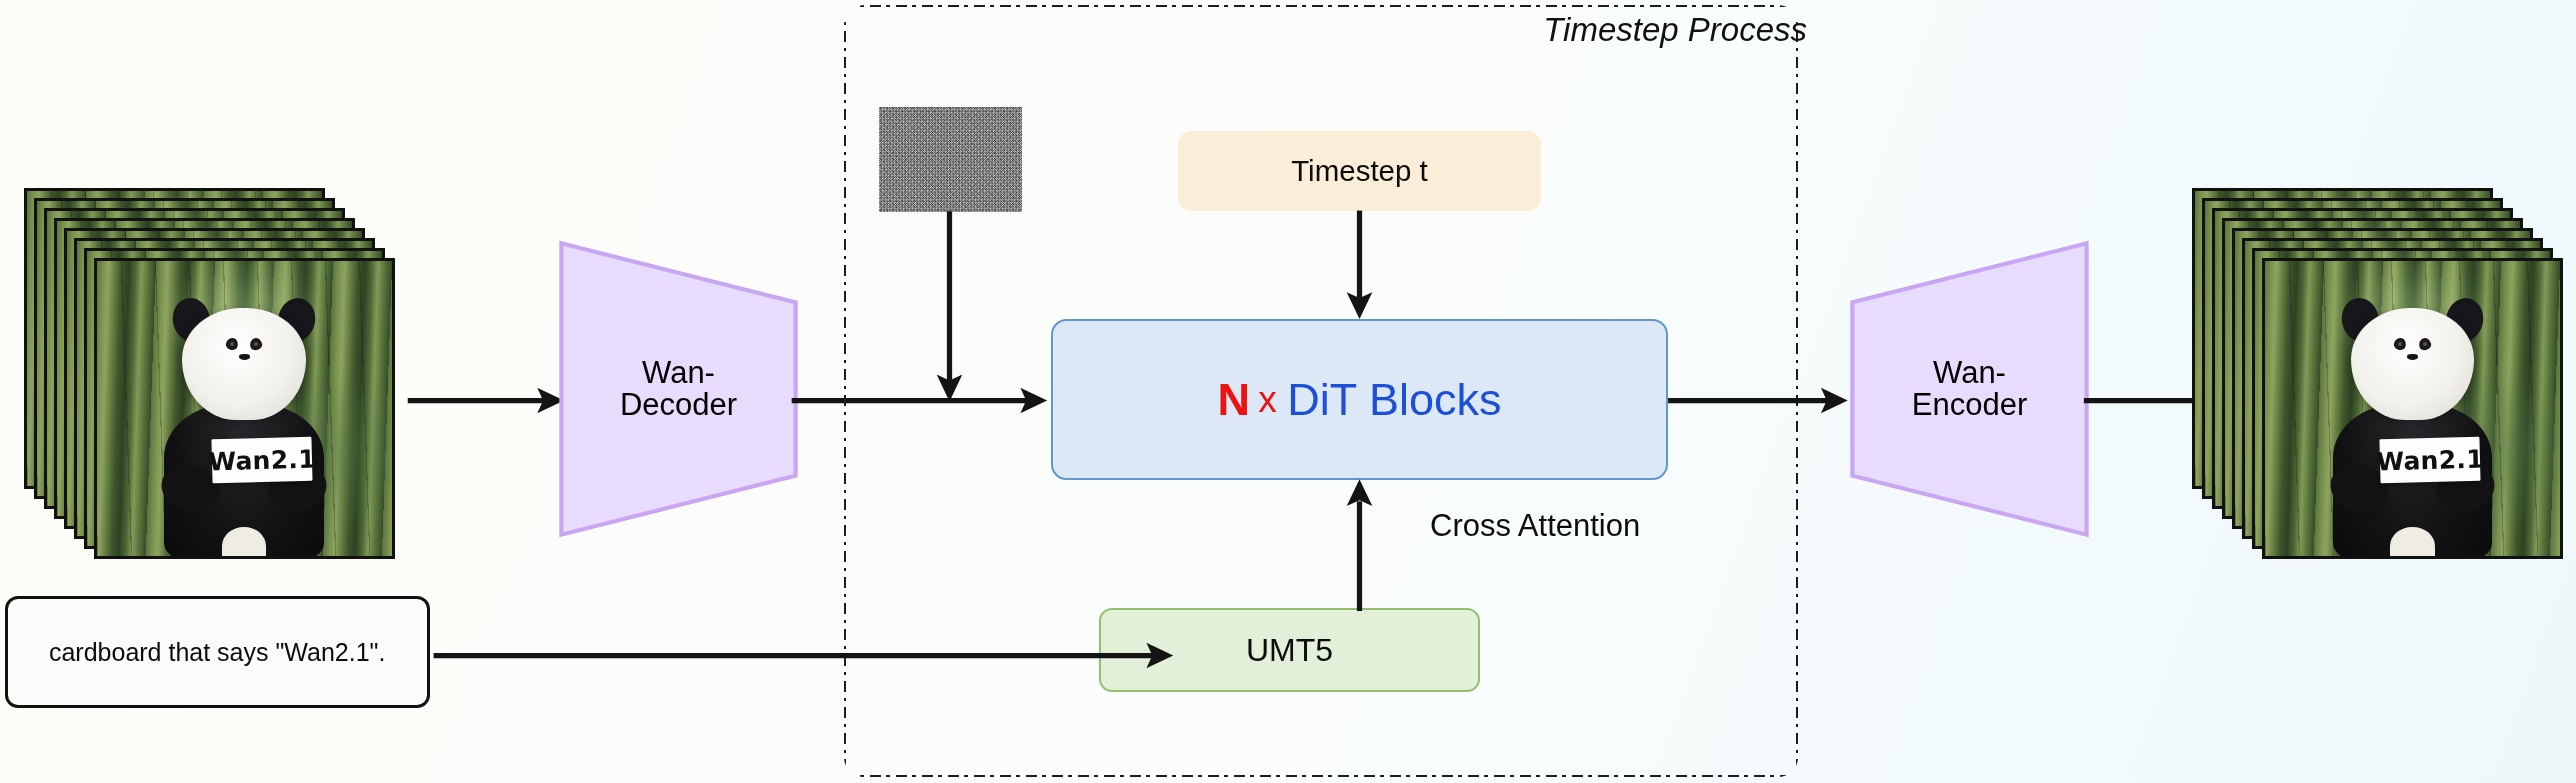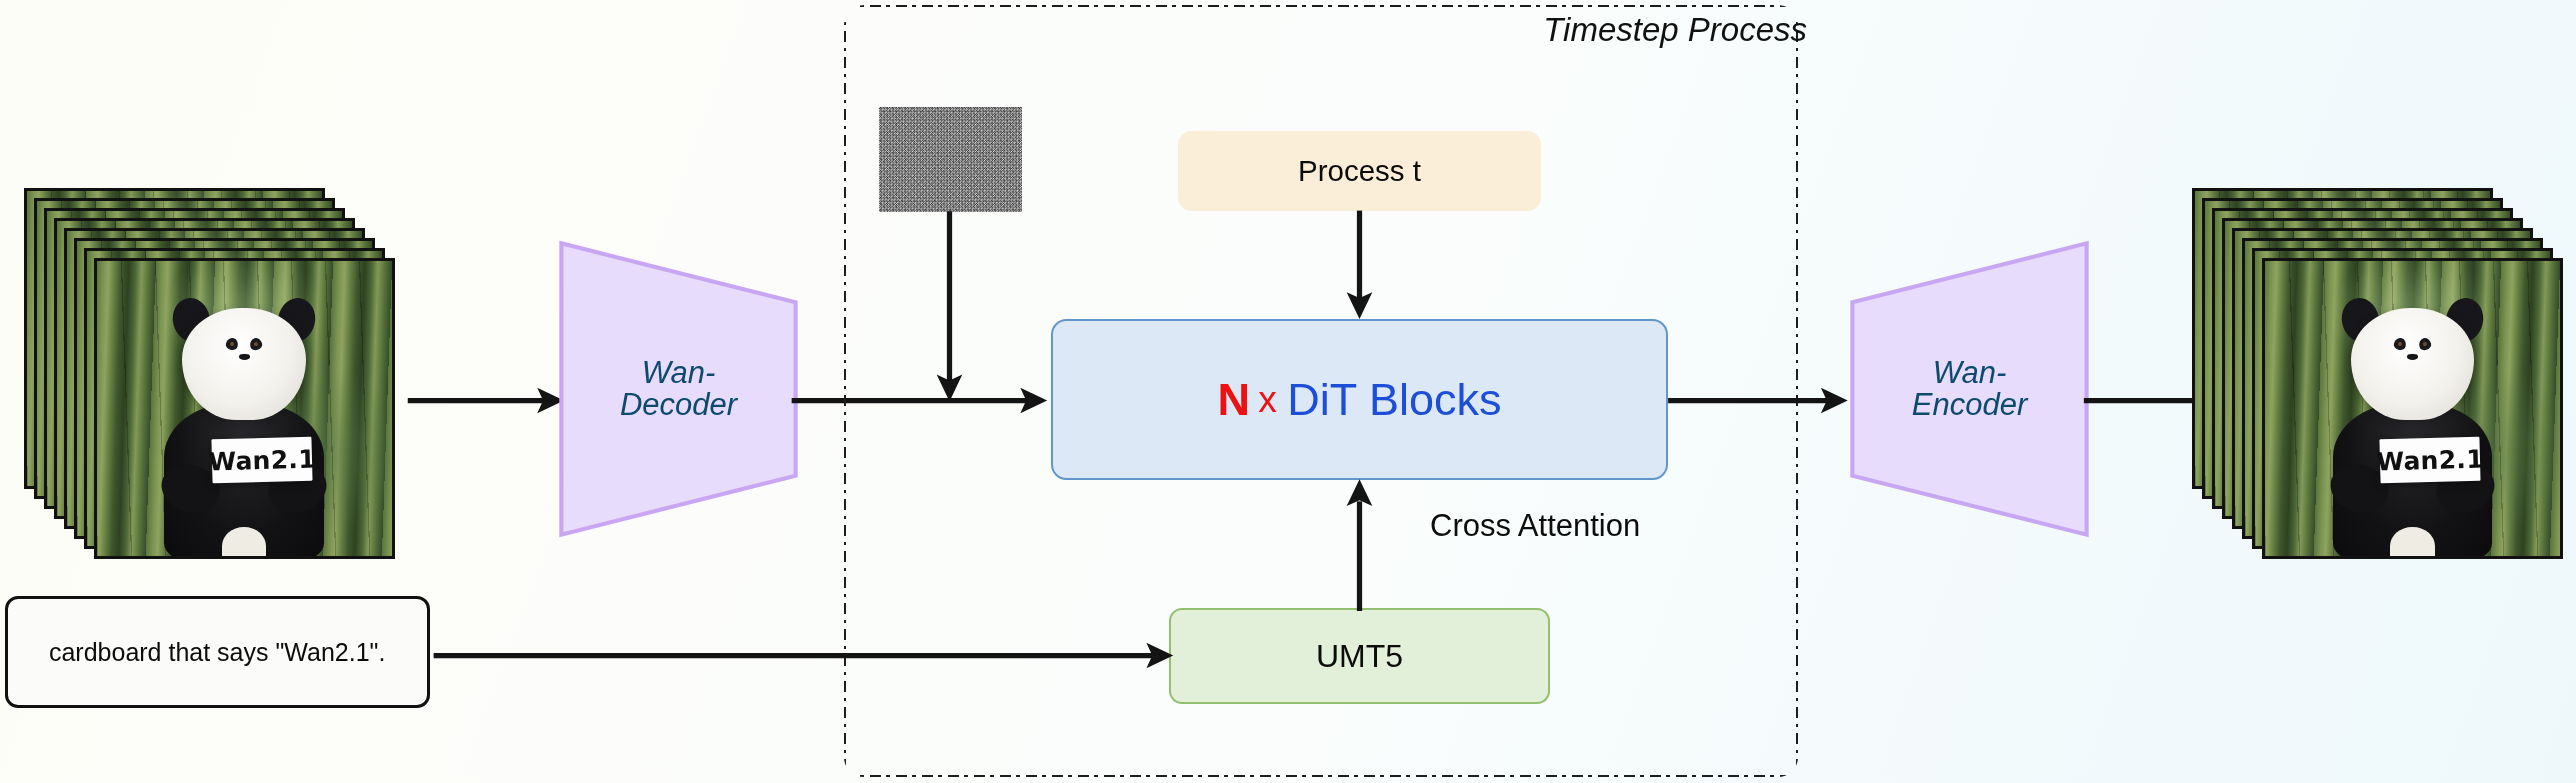--- a/index.html
+++ b/index.html
@@ -78,21 +78,21 @@
     font-family:"DejaVu Sans",sans-serif;font-weight:700;
     color:#101010;letter-spacing:0.3px;
   }
 
   
   .trap{position:absolute;}
   .trap svg{display:block;overflow:visible;}
   .trap .lbl{
     position:absolute;inset:0;display:flex;flex-direction:column;
     align-items:center;justify-content:center;text-align:center;
-    color:#0c4a6e;line-height:1.02;pointer-events:none;font-style:italic;
+    color:#000000;line-height:1.02;pointer-events:none;
   }
 
   
   .rbox{
     position:absolute;display:flex;align-items:center;justify-content:center;
     box-sizing:border-box;color:#0c0c0c;text-align:center;
   }
   #timestep-box{background:#faeed8;border-radius:13px;border:0.6px solid #faeed8;}
   #dit-box{background:#dde8f7;border:2.4px solid #6096cc;border-radius:15.4px;}
   #umt5-box{background:#e3f0d9;border:2.4px solid #92c06f;border-radius:13px;}
@@ -219,40 +219,40 @@
   <div id="diffusion-label" style="right:769px;top:10.6px;font-size:33px;">Timestep Process</div>
 
   <div id="noise-patch" style="left:879px;top:107px;width:143px;height:105px;"></div>
 
   <svg class="conn" style="left:932px;top:210px;width:35px;height:195px;" viewBox="0 0 60 330">
     <line x1="30" y1="0" x2="30" y2="292"></line>
     <polygon points="30,326 8,280 30,290 52,280"></polygon>
   </svg>
 
   <div class="rbox" id="timestep-box" style="left:1178px;top:131px;width:363px;height:80px;font-size:29.5px;">
-    <span>Process t</span>
+    <span>Timestep t</span>
   </div>
 
   <svg class="conn" style="left:1342px;top:210px;width:35px;height:112px;" viewBox="0 0 60 190">
     <line x1="30" y1="0" x2="30" y2="152"></line>
     <polygon points="30,186 8,140 30,150 52,140"></polygon>
   </svg>
 
   <div class="rbox" id="dit-box" style="left:1051px;top:319px;width:617px;height:161px;">
     <span style="font-size:45px;font-weight:700;color:#ee1111;margin-right:8.3px;">N</span>
     <span style="font-size:37px;color:#ee1111;margin-right:10.6px;">x</span>
     <span style="font-size:45px;color:#1d4ed8;">DiT Blocks</span>
   </div>
 
   <svg class="conn" style="left:1667px;top:383px;width:183px;height:35px;" viewBox="0 0 310 60">
     <line x1="0" y1="30" x2="276" y2="30"></line>
     <polygon points="308,30 262,8 272,30 262,52"></polygon>
   </svg>
 
-  <div class="rbox" id="umt5-box" style="left:1169px;top:608px;width:381px;height:96px;font-size:32px;justify-content:center;">
+  <div class="rbox" id="umt5-box" style="left:1099px;top:608px;width:381px;height:84px;font-size:32px;justify-content:center;">
     <span>UMT5</span>
   </div>
 
   <svg class="conn" style="left:1342px;top:477px;width:35px;height:135px;" viewBox="0 0 60 228">
     <line x1="30" y1="228" x2="30" y2="40"></line>
     <polygon points="30,2 8,48 30,38 52,48"></polygon>
   </svg>
   <div class="cross-label" style="left:1430px;top:508px;font-size:31px;">Cross Attention</div>
 
   <div class="rbox" id="prompt-box" style="left:4.7px;top:596px;width:425px;height:112px;font-size:25px;">

